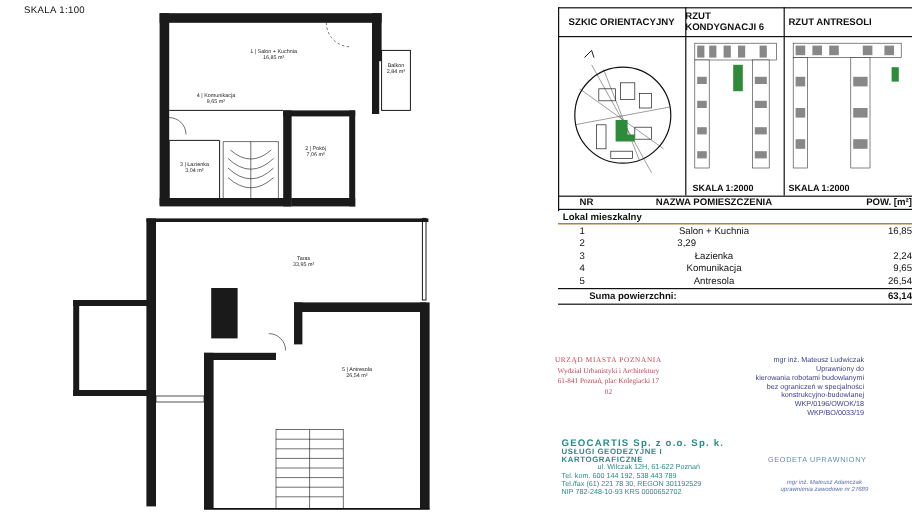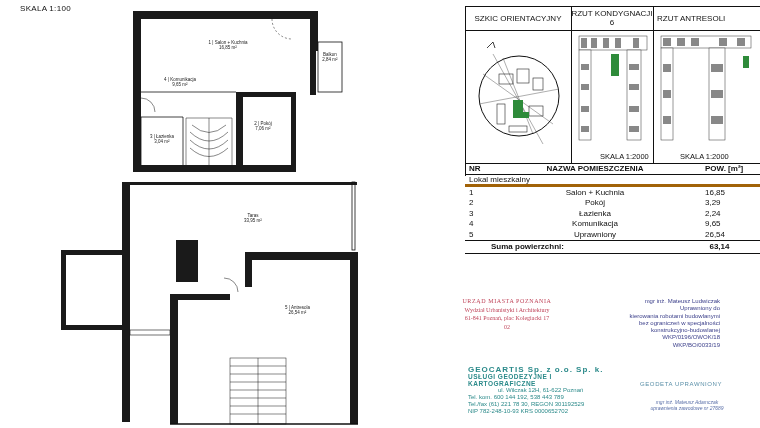--- a/index.html
+++ b/index.html
@@ -5,32 +5,32 @@
     * { box-sizing: border-box; margin: 0; padding: 0; }
     html, body { width: 760px; height: 428px; background: #ffffff; overflow: hidden; }
     body { position: relative; font-family: "Liberation Sans", sans-serif; color: #111; }
 
     .scale-label { position: absolute; left: 20px; top: 4px; font-size: 8px; font-weight: normal; letter-spacing: .3px; }
     .plan { position: absolute; left: 0; top: 0; width: 460px; height: 428px; }
     .room-label { position: absolute; font-family: "Liberation Sans", sans-serif; font-size: 4.5px; line-height: 5px; text-align: center; color: #222; }
 
     
     .panel { position: absolute; left: 465px; top: 6px; width: 295px; height: 422px; }
-    .hdr { position: absolute; top: 0; height: 24px; font-size: 8px; font-weight: normal; display: flex; align-items: center; justify-content: center; text-align: center; line-height: 9px; }
+    .hdr { position: absolute; top: 0; height: 24px; font-size: 8px; font-weight: bold; display: flex; align-items: center; justify-content: center; text-align: left; line-height: 9px; }
     .vline { position: absolute; background: #111; width: 1px; }
     .hline { position: absolute; background: #111; height: 1px; }
-    .skala { position: absolute; font-size: 7.5px; font-weight: normal; margin-left: 23px; }
+    .skala { position: absolute; font-size: 7.5px; font-weight: bold; }
 
     .tbl { position: absolute; left: 0; top: 157px; width: 295px; font-size: 8px; }
     .tbl-head { display: flex; height: 12px; align-items: center; font-weight: bold; border-bottom: 1px solid #111; }
     .tbl-row { display: flex; height: 10.5px; align-items: center; }
-    .c-nr { width: 40px; padding-left: 4px; }
+    .c-nr { width: 40px; padding-left: 18px; }
     .c-name { width: 180px; text-align: center; }
-    .c-area { width: 75px; padding-left: 20px; }
-    .tbl-sub { font-weight: normal; height: 12px; display: flex; align-items: center; padding-left: 4px; border-bottom: 3px solid #a16207; }
+    .c-area { width: 75px; padding-left: 20px; text-align: right; }
+    .tbl-sub { font-weight: bold; height: 12px; display: flex; align-items: center; padding-left: 4px; border-bottom: 1px solid #a16207; }
     .tbl-sum { font-weight: bold; border-top: 1px solid #111; height: 13px; }
 
     .stamp-red { position: absolute; left: 432px; top: 297px; width: 150px; color: #c0455a; font-family: "Liberation Serif", serif; font-size: 6px; line-height: 8.5px; text-align: center; }
     .stamp-red .t1 { letter-spacing: .6px; }
     .stamp-blue { position: absolute; left: 585px; top: 298px; width: 135px; color: #3b3f8a; font-size: 6px; line-height: 7.3px; text-align: right; font-family: "Liberation Sans", sans-serif; }
     .company { position: absolute; left: 468px; top: 366px; width: 150px; color: #2b8a8a; font-size: 6px; line-height: 7px; }
     .company .name { font-size: 8px; font-weight: bold; letter-spacing: 1px; }
     .company .svc { font-size: 6.5px; font-weight: bold; letter-spacing: .5px; }
     .geod { position: absolute; left: 640px; top: 381px; color: #5a8fa8; font-size: 6px; letter-spacing: .6px; }
     .geod2 { position: absolute; left: 632px; top: 399px; width: 110px; color: #5a6fa8; font-size: 5px; line-height: 6px; text-align: center; font-style: italic; }
@@ -216,36 +216,35 @@
       <div class="c-area">POW. [m²]</div>
     </div>
     <div class="tbl-sub">Lokal mieszkalny</div>
     <div class="tbl-row">
       <div class="c-nr">1</div>
       <div class="c-name">Salon + Kuchnia</div>
       <div class="c-area">16,85</div>
     </div>
     <div class="tbl-row">
       <div class="c-nr">2</div>
-      <div class="c-name">Pokój</div>
       <div class="c-area">3,29</div>
     </div>
     <div class="tbl-row">
       <div class="c-nr">3</div>
       <div class="c-name">Łazienka</div>
       <div class="c-area">2,24</div>
     </div>
     <div class="tbl-row">
       <div class="c-nr">4</div>
       <div class="c-name">Komunikacja</div>
       <div class="c-area">9,65</div>
     </div>
     <div class="tbl-row">
       <div class="c-nr">5</div>
-      <div class="c-name">Uprawniony</div>
+      <div class="c-name">Antresola</div>
       <div class="c-area">26,54</div>
     </div>
     <div class="tbl-row tbl-sum">
       <div style="width:220px; padding-left:4px;margin-left:22px;">Suma powierzchni:</div>
       <div class="c-area">63,14</div>
     </div>
     <div class="hline" style="left:0; width:295px;"></div>
   </div>
 </div>
 

